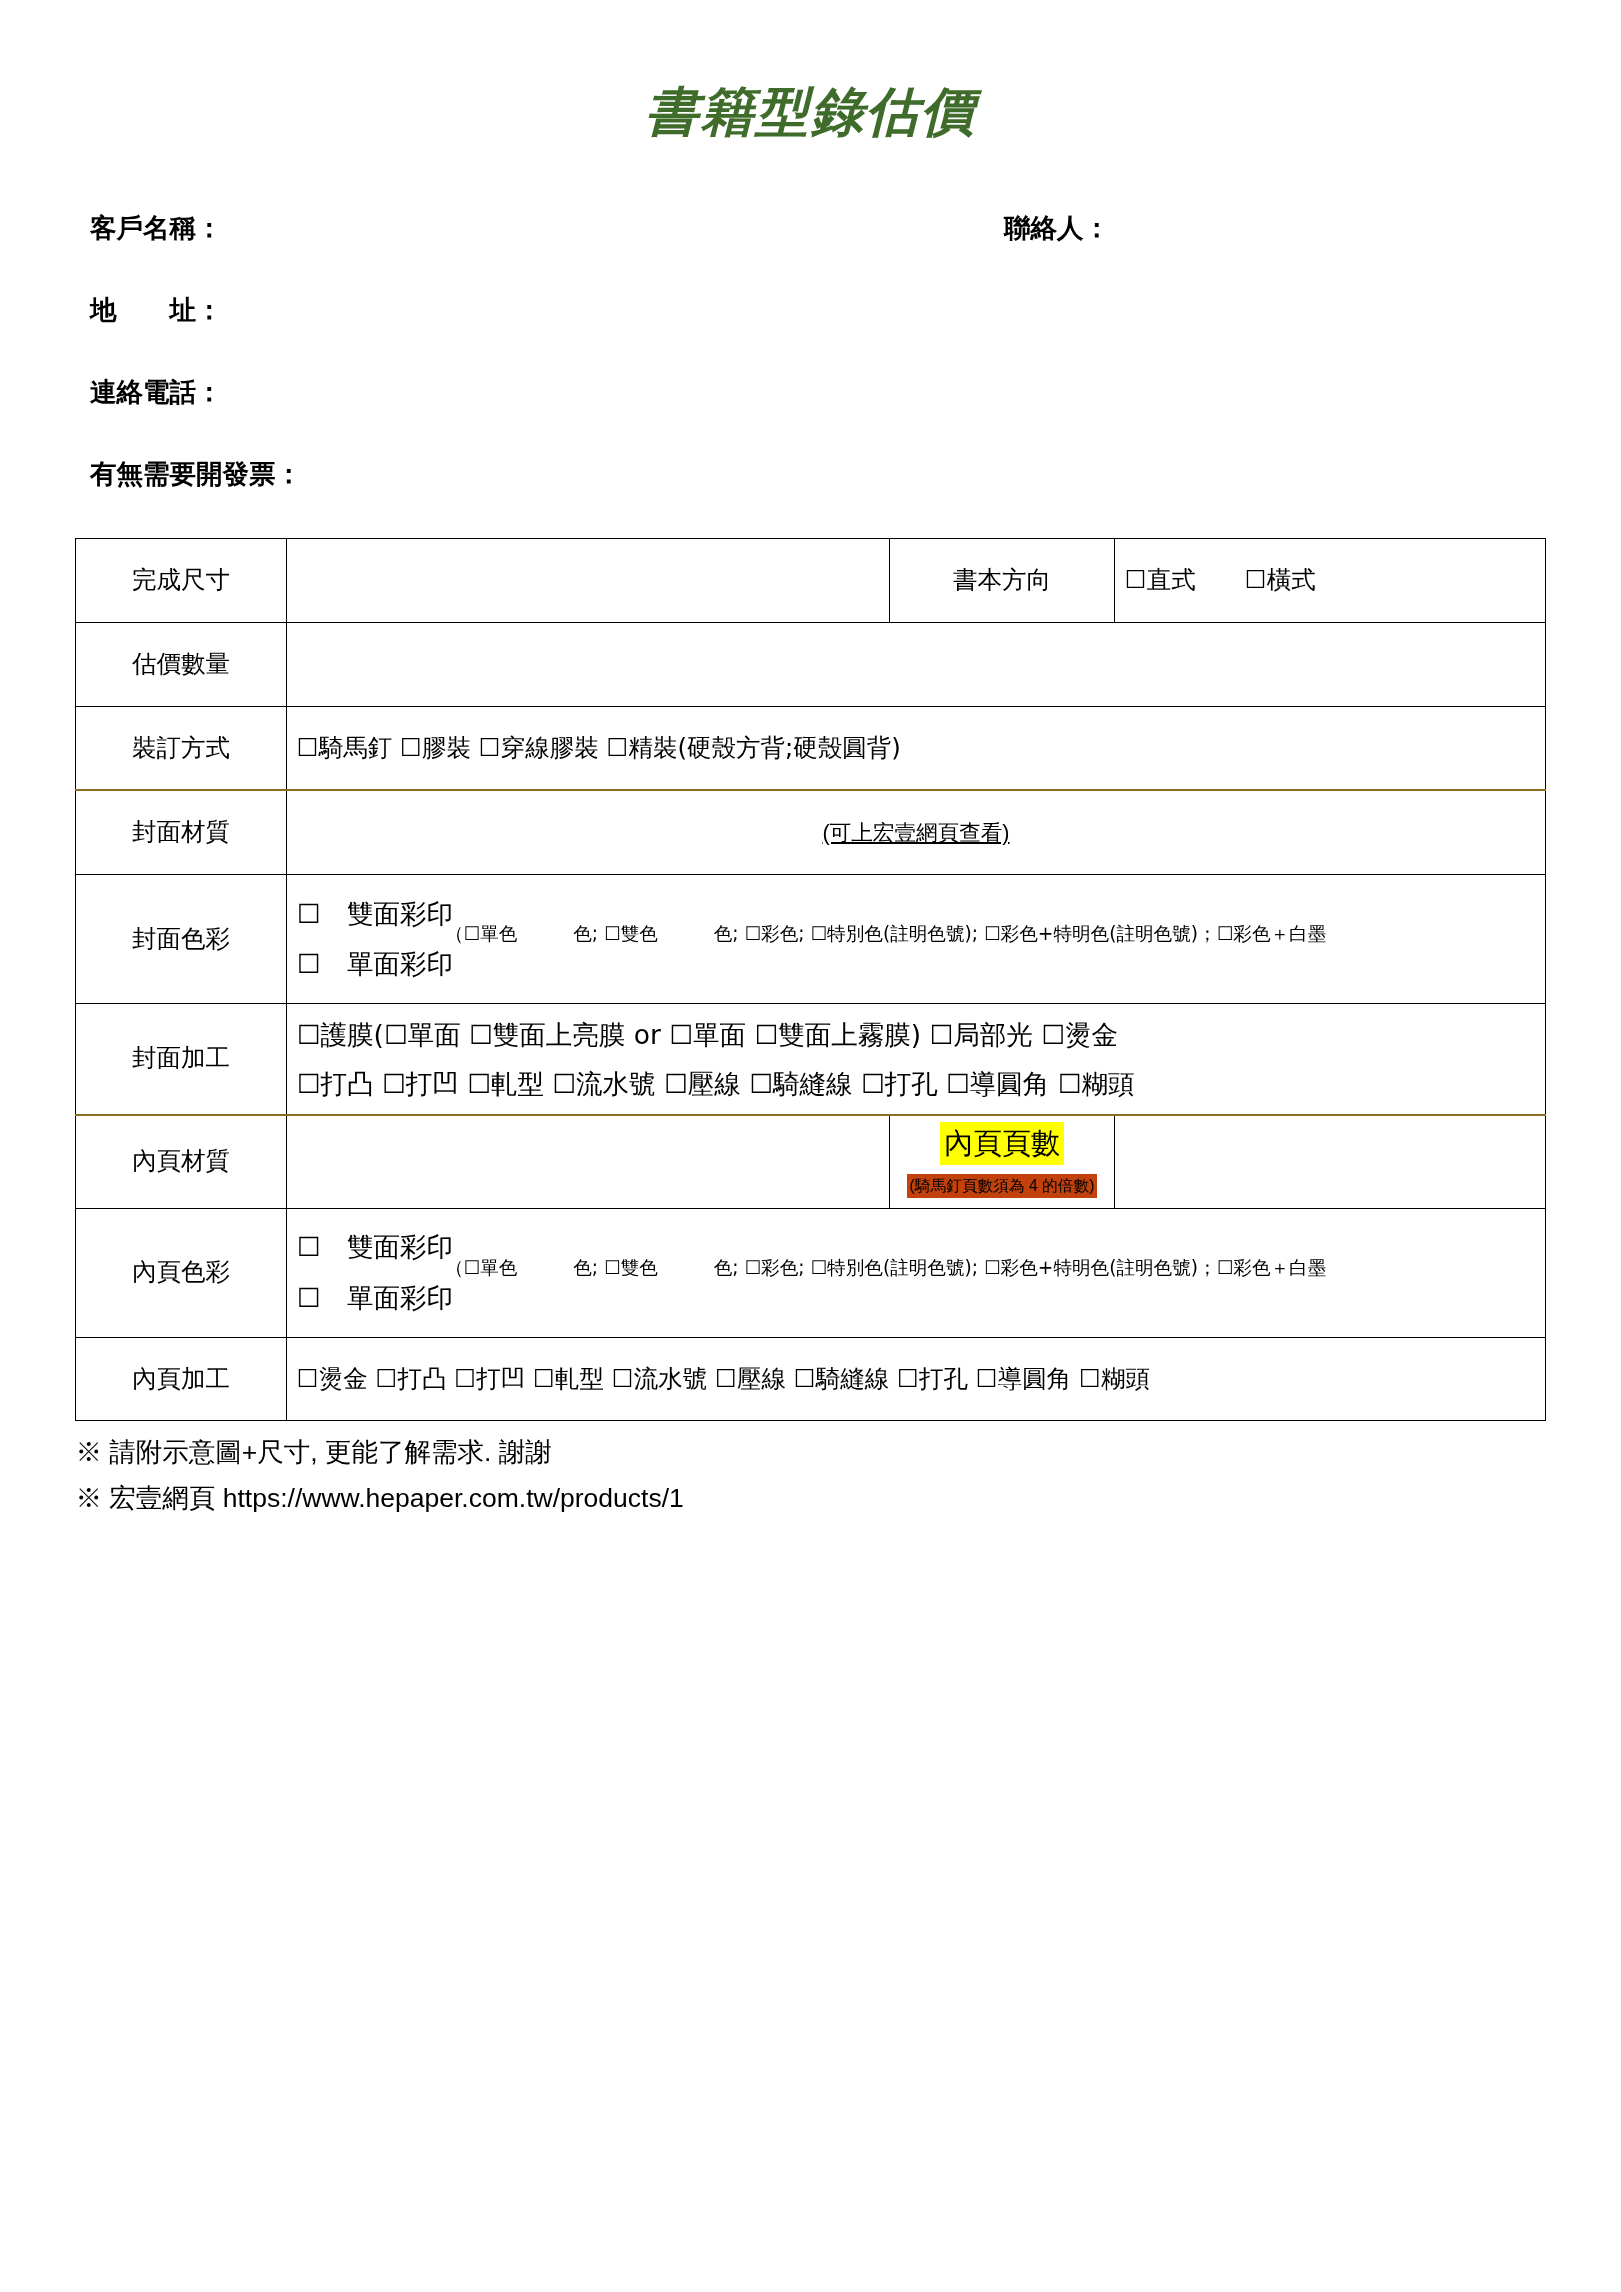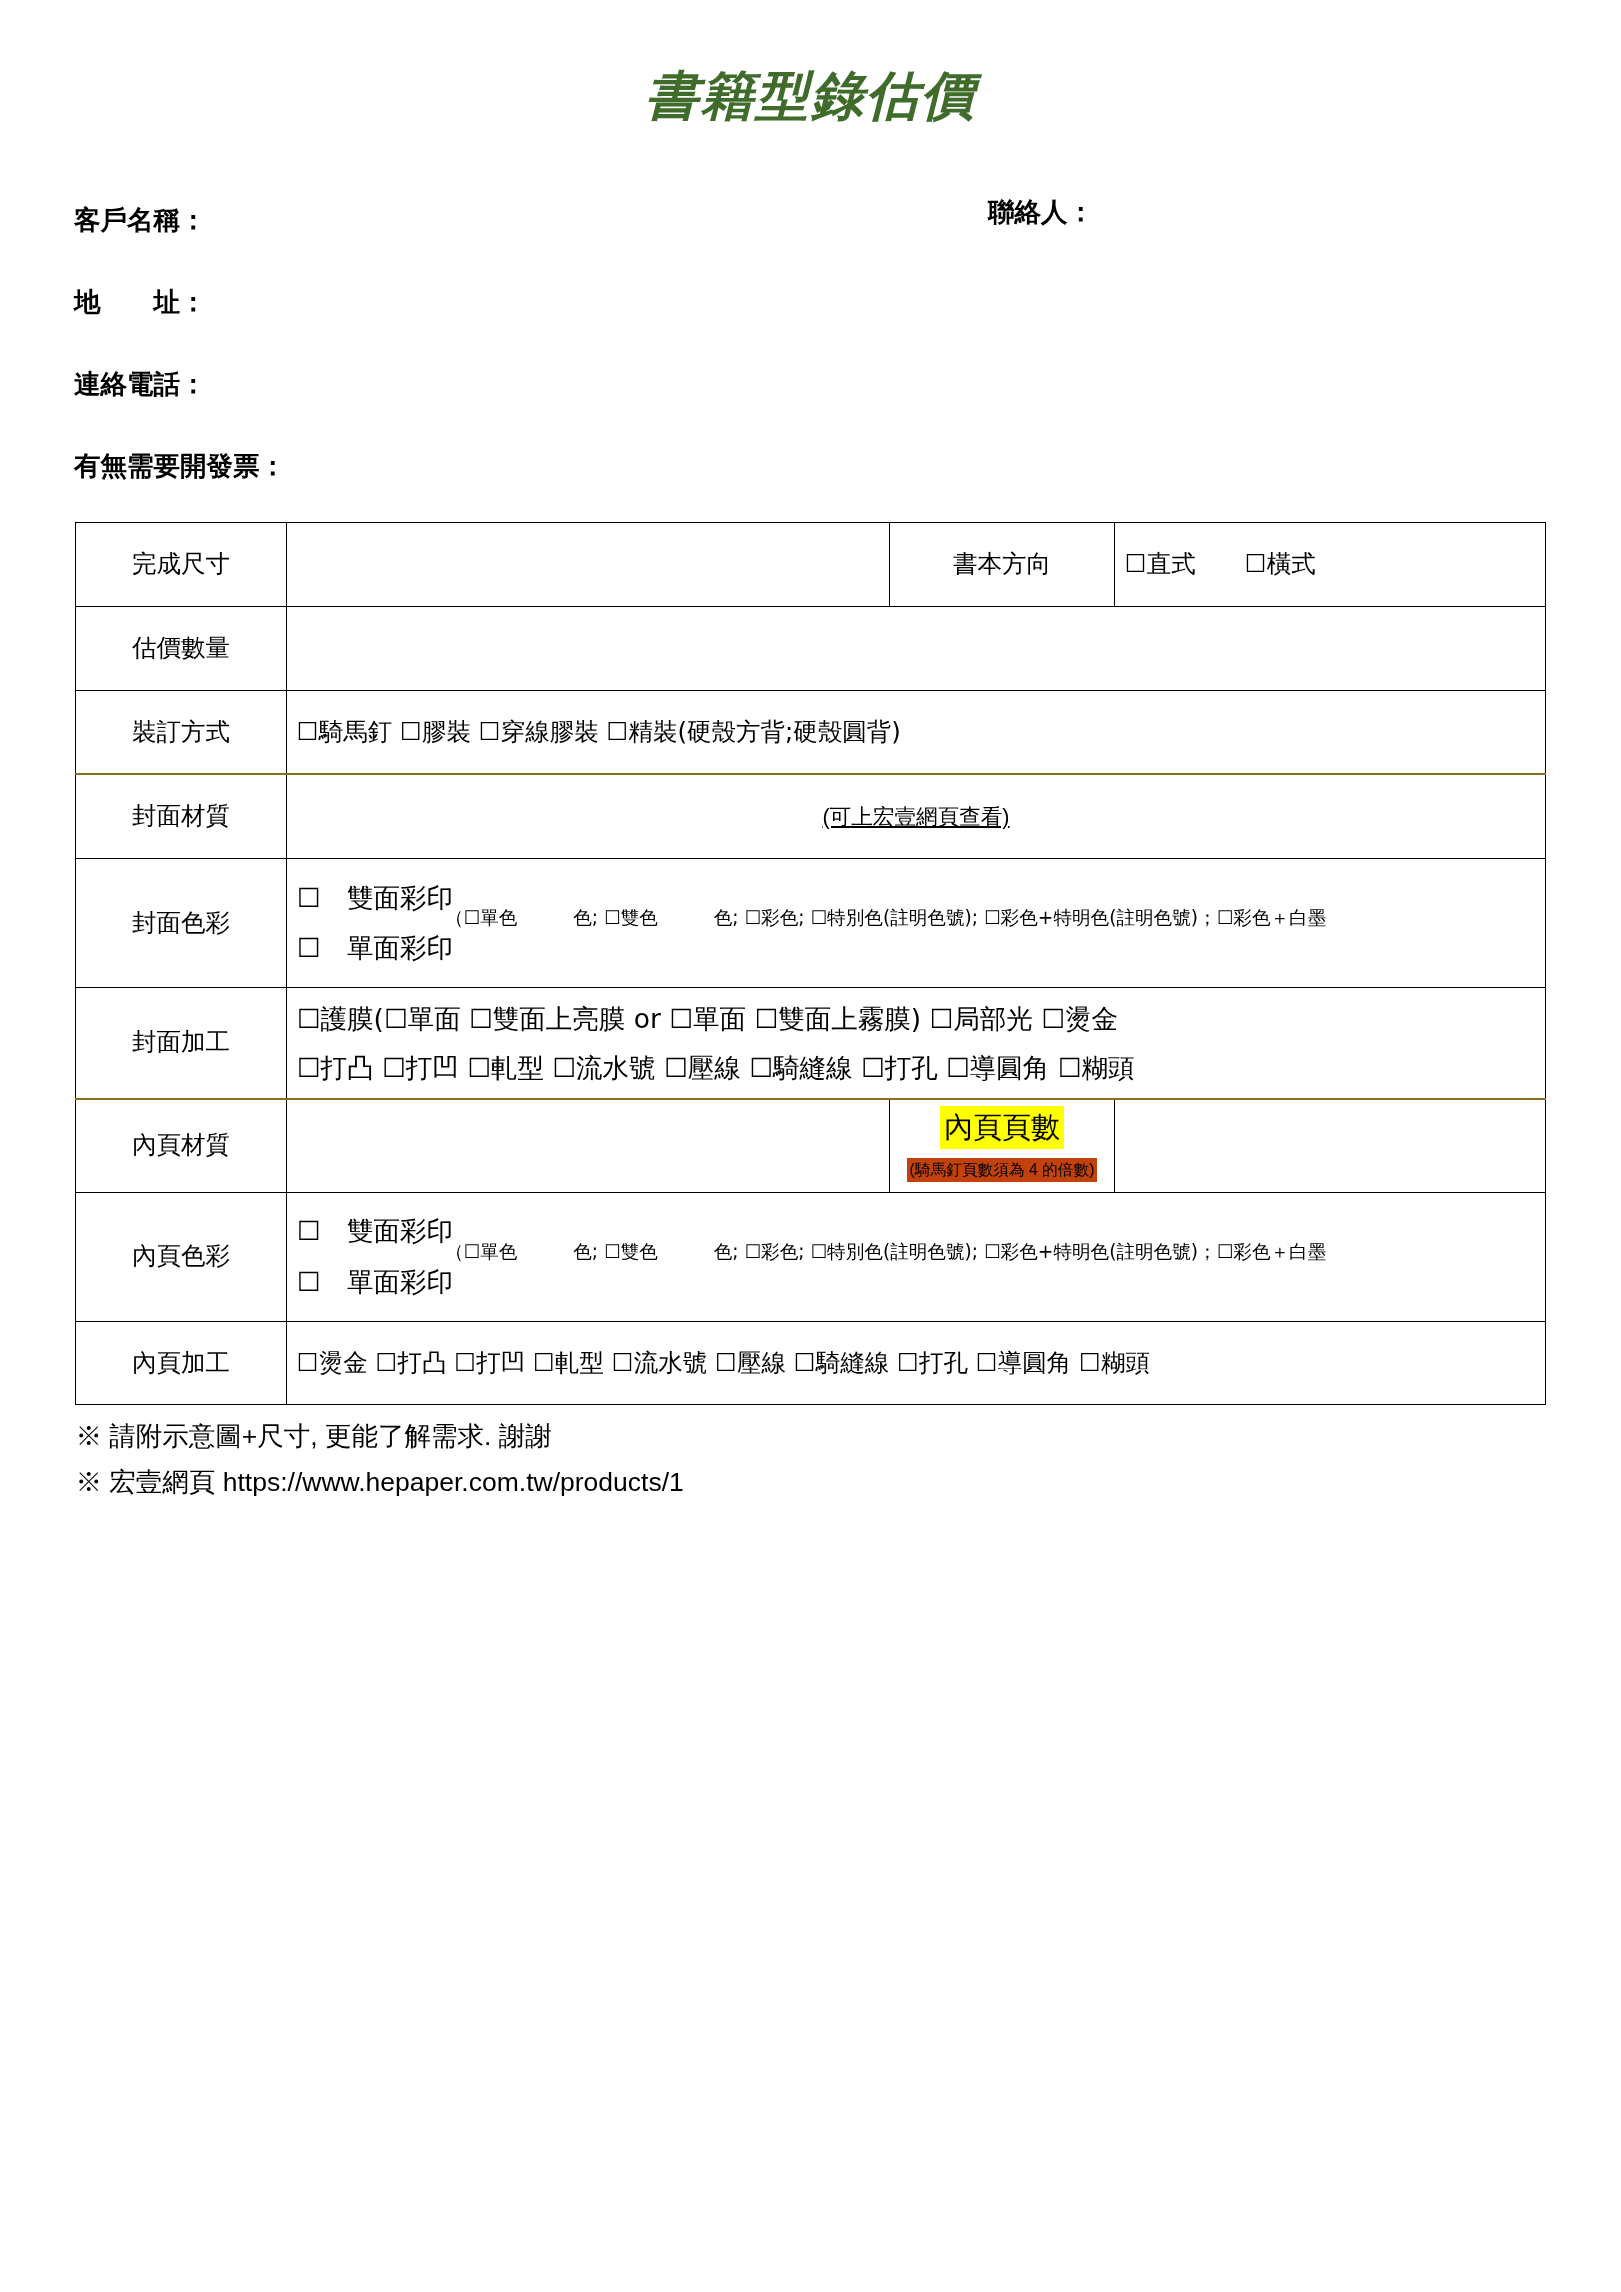--- a/index.html
+++ b/index.html
@@ -12,21 +12,21 @@
     height: 2293px;
     font-family: "Liberation Sans", sans-serif;
     color: #000000;
     position: relative;
   }
   .page {
     position: relative;
     width: 1621px;
     height: 2293px;
     box-sizing: border-box;
-    padding: 0;
+    padding: 16px;
   }
   .title {
     text-align: center;
     color: #3f6b2b;
     font-size: 53px;
     font-weight: bold;
     font-style: italic;
     letter-spacing: 2px;
     margin: 0;
     padding-top: 61px;
@@ -40,21 +40,20 @@
   }
   .field-row {
     position: relative;
     font-size: 26.5px;
     font-weight: bold;
     margin-bottom: 49px;
     height: 33px;
   }
   .field-label {
     display: inline-block;
-    margin-top: 8px;
   }
   .field-label.spaced {
     letter-spacing: 0;
   }
   .field-right {
     position: absolute;
     left: 914px;
     top: 0;
   }
 

